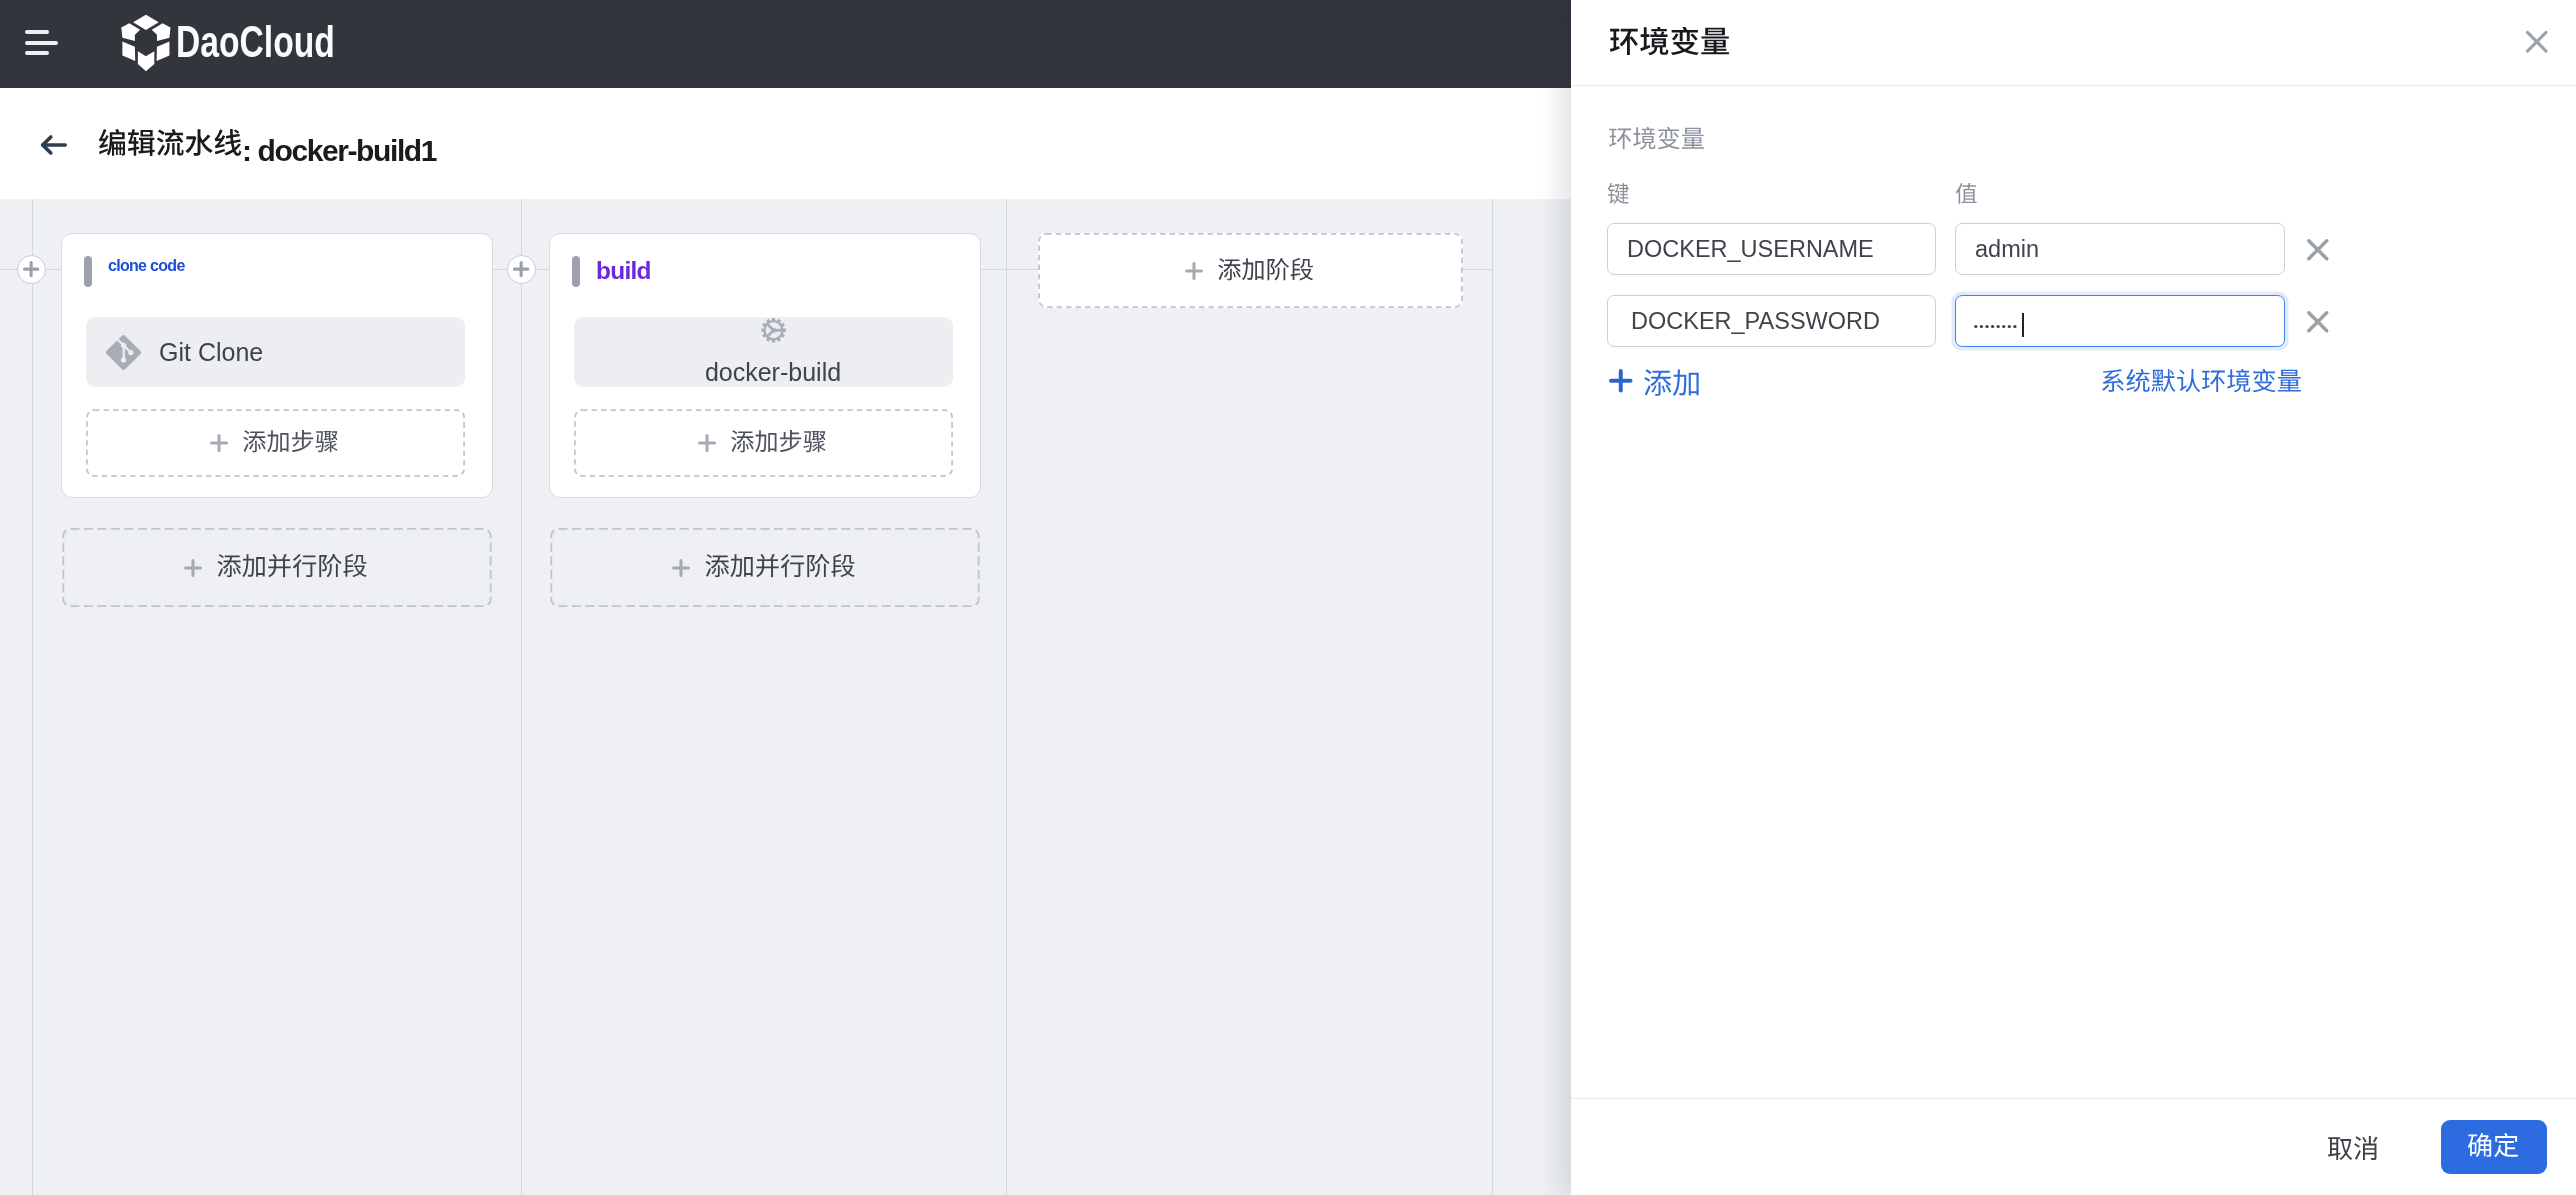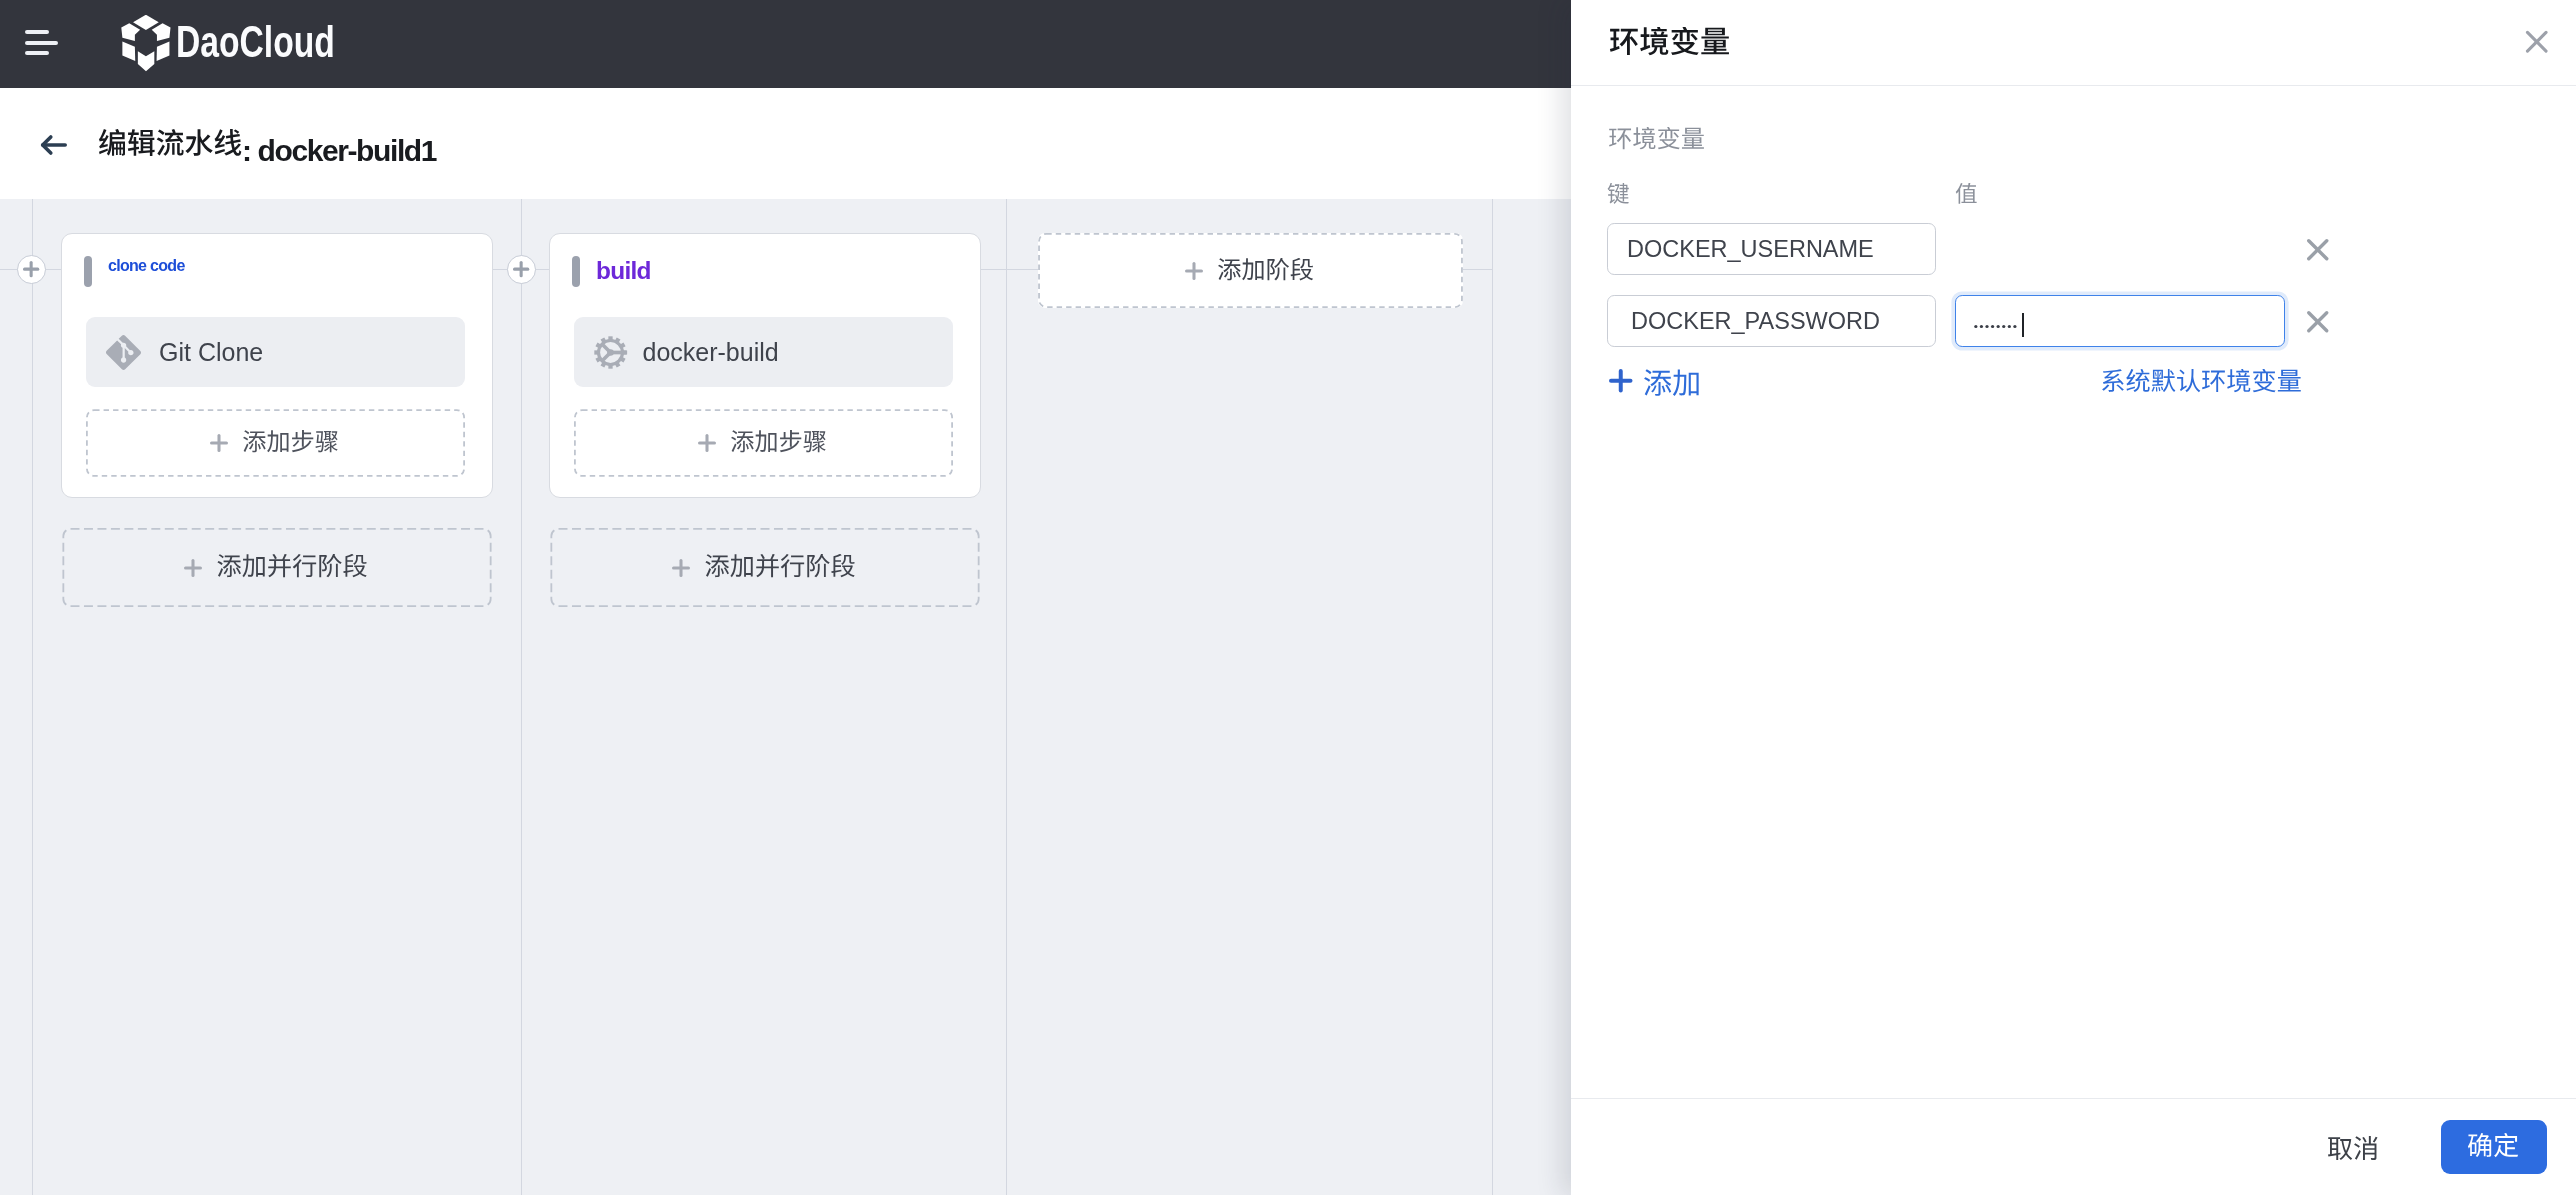--- a/index.html
+++ b/index.html
@@ -70,21 +70,21 @@
       <svg style="" width="99" height="26" viewBox="0 0 110 29" fill="#4e525c">
         <use href="#gr0" transform="translate(0.0,22.7) scale(0.02700,-0.02700)"></use>
         <use href="#gr1" transform="translate(27.0,22.7) scale(0.02700,-0.02700)"></use>
         <use href="#gr2" transform="translate(54.0,22.7) scale(0.02700,-0.02700)"></use>
         <use href="#gr3" transform="translate(81.0,22.7) scale(0.02700,-0.02700)"></use>
       </svg>
     </div>
     <div class="abs" style="left:549px;top:233px;width:432px;height:265px;background:#fff;border:0.9px solid #d8dbe1;border-radius:11px;"></div>
     <div class="abs" style="left:572px;top:256px;width:8.1px;height:31px;border-radius:4.5px;background:#9ba1ad;"></div>
     <div class="abs" style="left:596px;top:257px;font-size:24.4px;font-weight:700;color:#6d28d9;letter-spacing:-0.7px;">build</div>
-    <div class="abs flexc" style="left:574px;top:317px;width:379px;height:70px;background:#eceef2;border-radius:9px;justify-content:flex-start;padding-left:19px;gap:14.5px;">
+    <div class="abs flexc" style="left:574px;top:317px;width:379px;height:70px;background:#eceef2;border-radius:9px;justify-content:flex-start;padding-left:19px;gap:14.5px;flex-direction:column;">
       <svg width="35" height="35" viewBox="0 0 40 40">
         <line x1="32.60" y1="20.00" x2="38.50" y2="20.00" stroke="#a9adb6" stroke-width="4.9"></line>
         <line x1="30.91" y1="26.30" x2="36.02" y2="29.25" stroke="#a9adb6" stroke-width="4.9"></line>
         <line x1="26.30" y1="30.91" x2="29.25" y2="36.02" stroke="#a9adb6" stroke-width="4.9"></line>
         <line x1="20.00" y1="32.60" x2="20.00" y2="38.50" stroke="#a9adb6" stroke-width="4.9"></line>
         <line x1="13.70" y1="30.91" x2="10.75" y2="36.02" stroke="#a9adb6" stroke-width="4.9"></line>
         <line x1="9.09" y1="26.30" x2="3.98" y2="29.25" stroke="#a9adb6" stroke-width="4.9"></line>
         <line x1="7.40" y1="20.00" x2="1.50" y2="20.00" stroke="#a9adb6" stroke-width="4.9"></line>
         <line x1="9.09" y1="13.70" x2="3.98" y2="10.75" stroke="#a9adb6" stroke-width="4.9"></line>
         <line x1="13.70" y1="9.09" x2="10.75" y2="3.98" stroke="#a9adb6" stroke-width="4.9"></line>
@@ -240,20 +240,23 @@
       </svg>
     </div>
     <div class="abs" style="left:1955px;top:183px;">
       <svg style="" width="24.4" height="24.4" viewBox="0 0 27 27" fill="#8b909a">
         <use href="#gr22" transform="translate(0.0,21.0) scale(0.02500,-0.02500)"></use>
       </svg>
     </div>
     <div class="abs" style="left:1607px;top:223px;width:329px;height:52px;background:#fff;border:1.8px solid #c9cdd5;border-radius:7.2px;display:flex;align-items:center;padding-left:19px;">
       <span style="font-size:23.5px;color:#3f434c;">DOCKER_USERNAME</span>
     </div>
+    <div class="abs" style="left:1955px;top:223px;width:330px;height:52px;background:#fff;border:1.8px solid #c9cdd5;border-radius:7.2px;display:flex;align-items:center;padding-left:19px;">
+      <span style="font-size:23.5px;color:#3f434c;">admin</span>
+    </div>
     <div class="abs" style="left:1607px;top:295px;width:329px;height:52px;background:#fff;border:1.8px solid #c9cdd5;border-radius:7.2px;display:flex;align-items:center;padding-left:23px;">
       <span style="font-size:23.5px;color:#3f434c;">DOCKER_PASSWORD</span>
     </div>
     <div class="abs" style="left:1955px;top:295px;width:330px;height:52px;background:#fff;border:1.8px solid #3f82e9;border-radius:7.2px;box-shadow:0 0 0 3.6px rgba(63,130,233,0.16);display:flex;align-items:center;padding-left:17px;">
       <div style="display:flex;align-items:center;margin-top:11.7px;">
         <svg width="48" height="9" viewBox="0 0 53 10" fill="#3a3e47">
           <circle cx="3.0" cy="5" r="1.8"></circle>
           <circle cx="9.2" cy="5" r="1.8"></circle>
           <circle cx="15.4" cy="5" r="1.8"></circle>
           <circle cx="21.6" cy="5" r="1.8"></circle>

